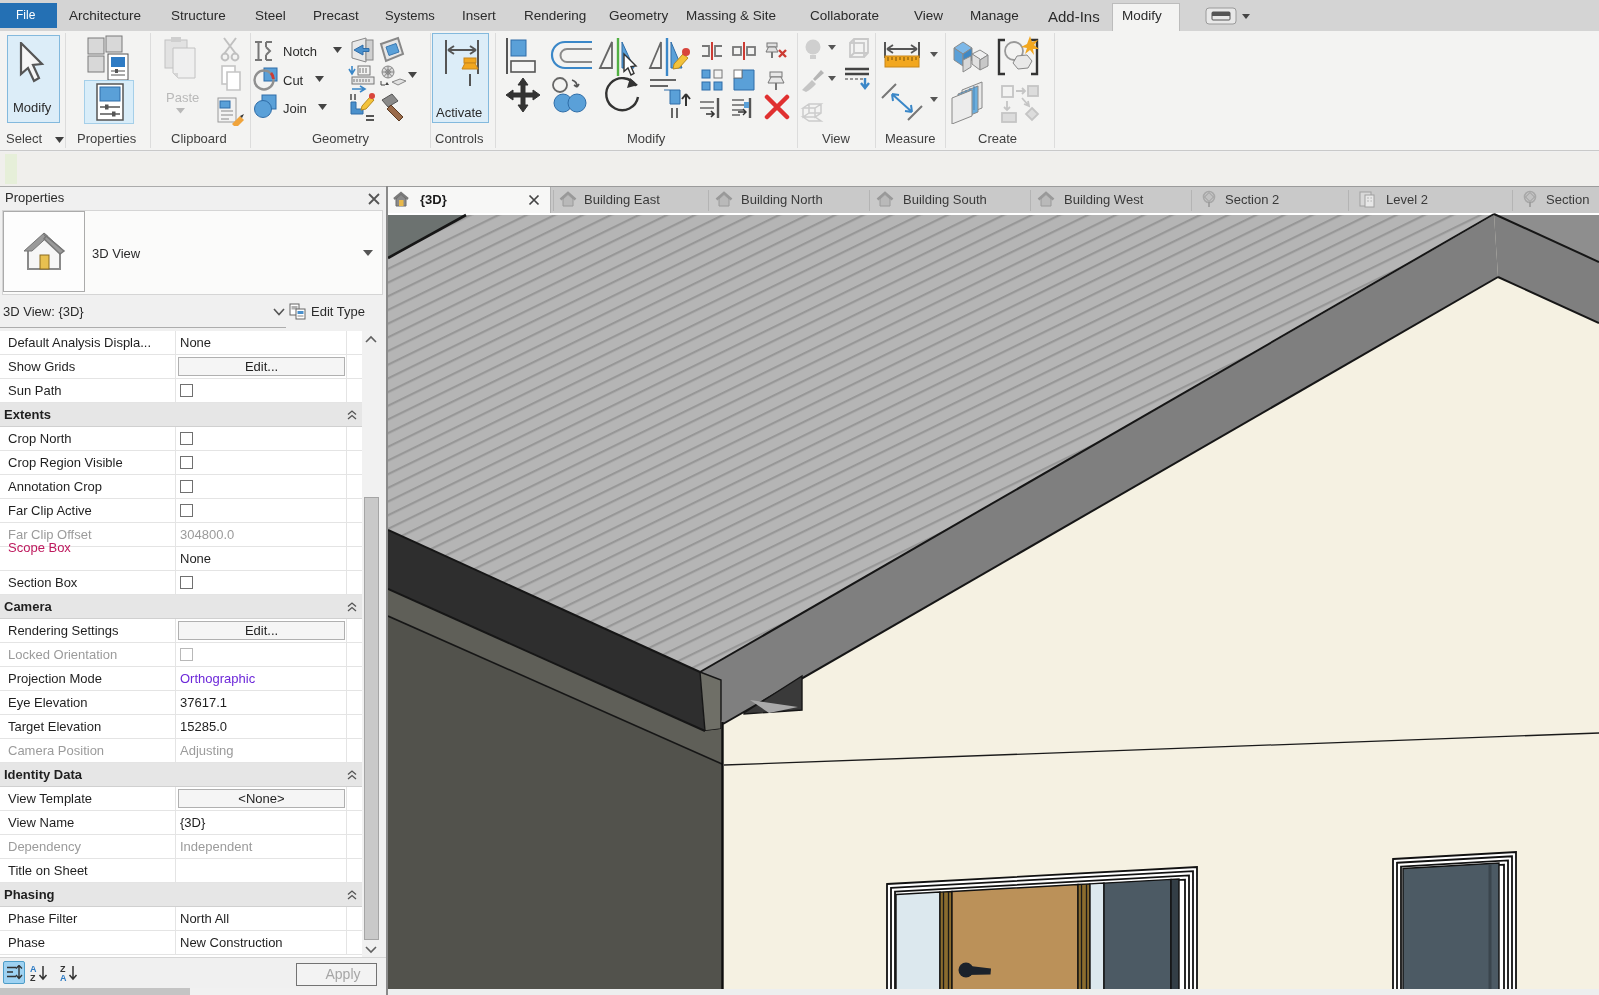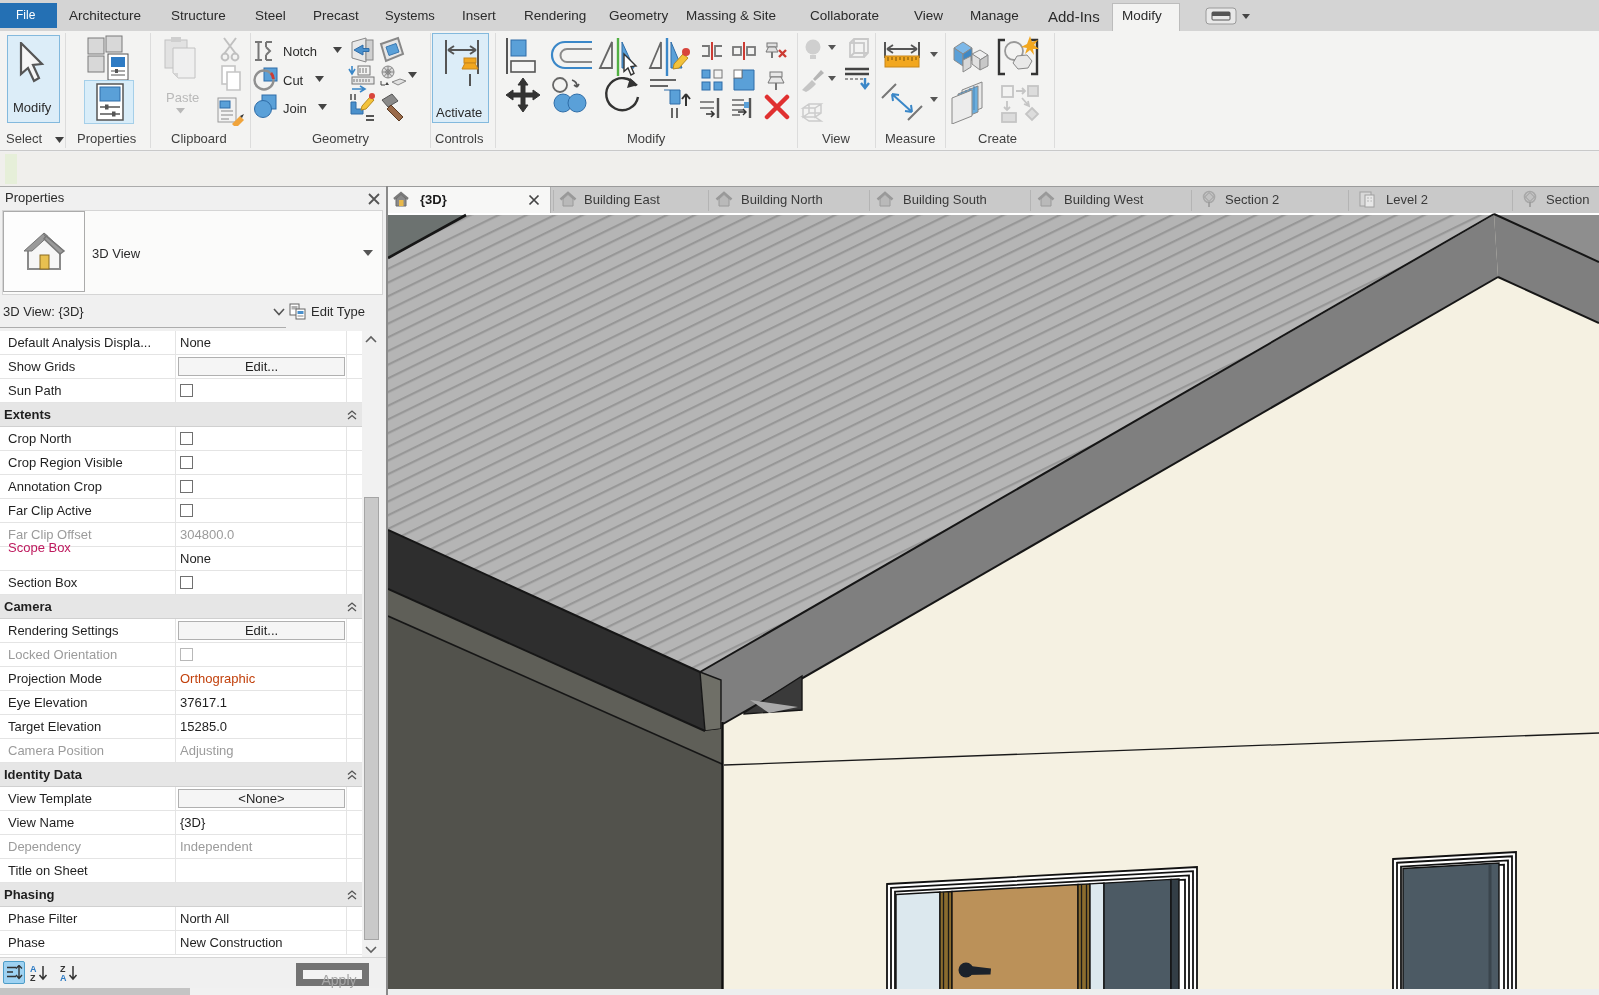--- a/index.html
+++ b/index.html
@@ -461,21 +461,21 @@
 <div class="abs" style="left:178px;top:621px;width:167px;height:19px;background:#f5f5f5;border:1px solid #b0b0b0;text-align:center;font-size:13px;color:#1f1f1f;line-height:18px;">Edit...</div>
 <div class="abs" style="left:0;top:643px;width:362px;height:24px;background:#fff;border-bottom:1px solid #e4e4e4;"></div>
 <div class="abs" style="left:175px;top:643px;width:1px;height:24px;background:#e4e4e4;"></div>
 <div class="abs" style="left:346px;top:643px;width:1px;height:24px;background:#e4e4e4;"></div>
 <div class="txt" style="left:8px;top:647px;color:#9b9b9b;">Locked Orientation</div>
 <div class="abs" style="left:180px;top:648px;width:13px;height:13px;background:#fff;border:1px solid #b8b8b8;"></div>
 <div class="abs" style="left:0;top:667px;width:362px;height:24px;background:#fff;border-bottom:1px solid #e4e4e4;"></div>
 <div class="abs" style="left:175px;top:667px;width:1px;height:24px;background:#e4e4e4;"></div>
 <div class="abs" style="left:346px;top:667px;width:1px;height:24px;background:#e4e4e4;"></div>
 <div class="txt" style="left:8px;top:671px;color:#1f1f1f;">Projection Mode</div>
-<div class="txt" style="left:180px;top:671px;color:#c2410c;">Orthographic</div>
+<div class="txt" style="left:180px;top:671px;color:#6d28d9;">Orthographic</div>
 <div class="abs" style="left:0;top:691px;width:362px;height:24px;background:#fff;border-bottom:1px solid #e4e4e4;"></div>
 <div class="abs" style="left:175px;top:691px;width:1px;height:24px;background:#e4e4e4;"></div>
 <div class="abs" style="left:346px;top:691px;width:1px;height:24px;background:#e4e4e4;"></div>
 <div class="txt" style="left:8px;top:695px;color:#1f1f1f;">Eye Elevation</div>
 <div class="txt" style="left:180px;top:695px;color:#1f1f1f;">37617.1</div>
 <div class="abs" style="left:0;top:715px;width:362px;height:24px;background:#fff;border-bottom:1px solid #e4e4e4;"></div>
 <div class="abs" style="left:175px;top:715px;width:1px;height:24px;background:#e4e4e4;"></div>
 <div class="abs" style="left:346px;top:715px;width:1px;height:24px;background:#e4e4e4;"></div>
 <div class="txt" style="left:8px;top:719px;color:#1f1f1f;">Target Elevation</div>
 <div class="txt" style="left:180px;top:719px;color:#1f1f1f;">15285.0</div>
@@ -540,21 +540,21 @@
 <svg class="abs" style="left:29px;top:963px" width="24" height="20">
     <text x="1" y="8.5" font-size="9" font-weight="bold" fill="#2e7bc4" font-family="Liberation Sans">A</text>
     <text x="1" y="18" font-size="9" font-weight="bold" fill="#333" font-family="Liberation Sans">Z</text>
     <path d="M14 3 v13 m-3.5 -4 l3.5 4 3.5 -4" fill="none" stroke="#333" stroke-width="1.5"></path>
   </svg>
 <svg class="abs" style="left:59px;top:963px" width="24" height="20">
     <text x="1" y="8.5" font-size="9" font-weight="bold" fill="#333" font-family="Liberation Sans">Z</text>
     <text x="1" y="18" font-size="9" font-weight="bold" fill="#2e7bc4" font-family="Liberation Sans">A</text>
     <path d="M14 3 v13 m-3.5 -4 l3.5 4 3.5 -4" fill="none" stroke="#333" stroke-width="1.5"></path>
   </svg>
-<div class="abs" style="left:296px;top:963px;width:73px;height:23px;background:#f3f3f3;border:7px solid #737373;text-align:center;font-size:14px;color:#a6a6a6;line-height:21px;font-family:'Liberation Sans',sans-serif;padding-left:13px;">Apply</div>
+<div class="abs" style="left:296px;top:963px;width:81px;height:23px;background:#f3f3f3;border:1px solid #737373;text-align:center;font-size:14px;color:#a6a6a6;line-height:21px;font-family:'Liberation Sans',sans-serif;padding-left:13px;">Apply</div>
 <div class="abs" style="left:0;top:988px;width:386px;height:7px;background:#f1f1f1;"></div>
 <div class="abs" style="left:0;top:988px;width:190px;height:7px;background:#c4c4c4;"></div>
 <div class="abs" style="left:388px;top:186px;width:1211px;height:27px;background:#c9c9c9;border-top:1px solid #9b9b9b;"></div>
 <div class="abs" style="left:388px;top:187px;width:163px;height:26px;background:#f7f7f6;border-right:1px solid #b0b0b0;"></div>
 <svg class="abs" style="left:392px;top:191px" width="18" height="17" viewBox="0 0 18 17">
     <path d="M2 8 L9 2 L16 8" fill="none" stroke="#7a7a7a" stroke-width="2.4"></path>
     <path d="M4 8 V15 H14 V8 L9 3.5 Z" fill="#8a8a8a" stroke="#6a6a6a"></path>
     <rect x="7" y="9" width="4.5" height="6" fill="#e8b84a"></rect>
   </svg>
 <div class="txt" style="left:420px;top:192px;font-weight:bold;color:#1a1a1a;">{3D}</div>

